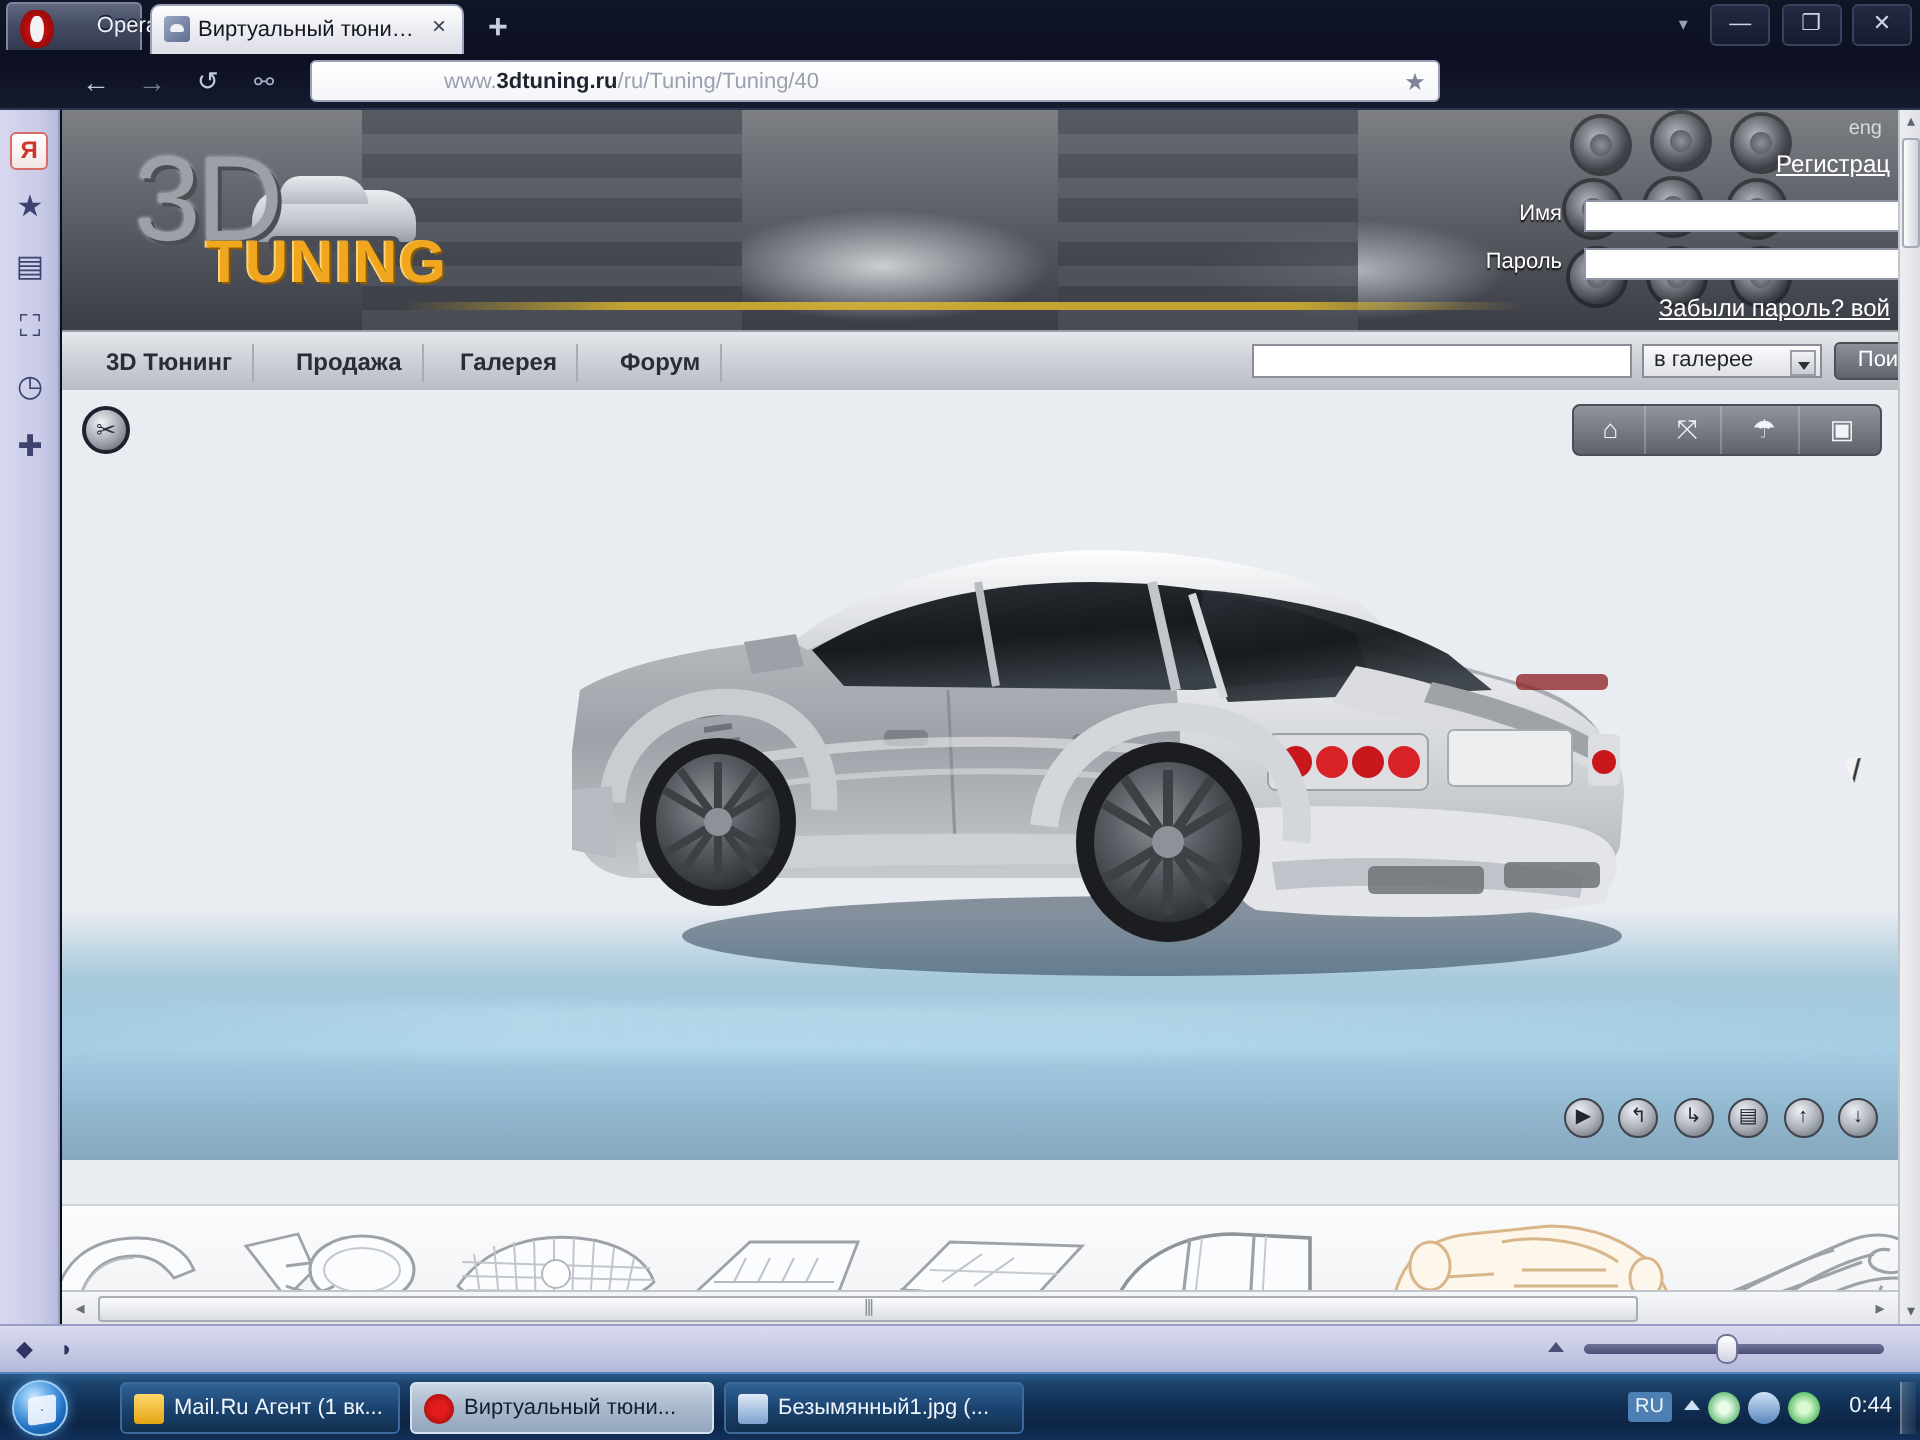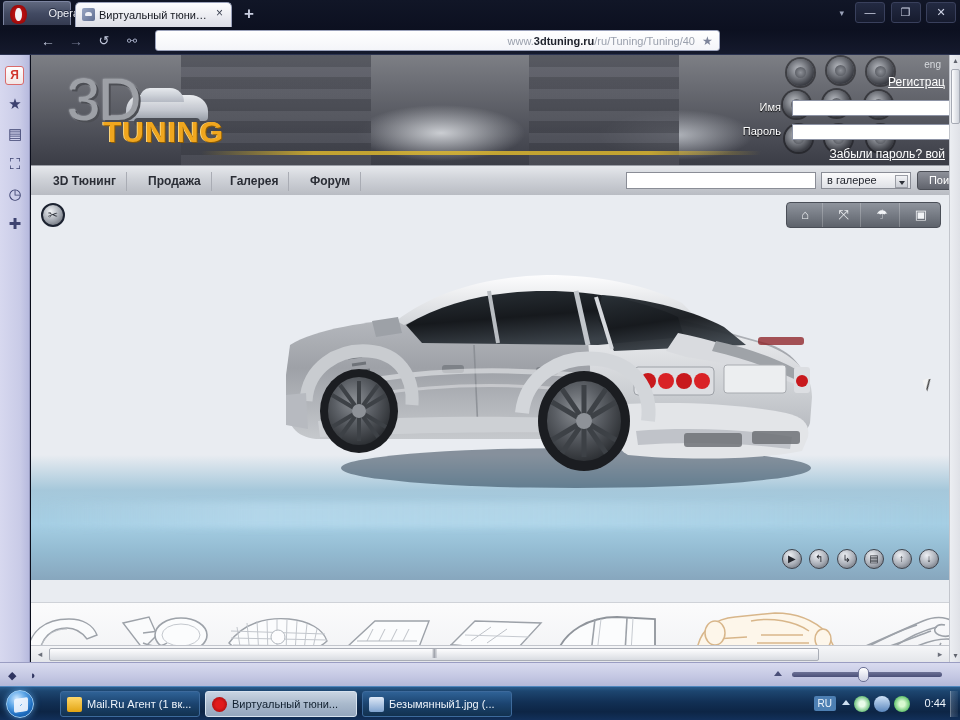--- a/index.html
+++ b/index.html
@@ -99,21 +99,21 @@
   .url-badge .globe{
     position:absolute; left:3px; top:2px; width:12px; height:12px;
     border:1.4px solid #5a6378; border-radius:50%;
   }
   .url-badge .globe:after{
     content:""; position:absolute; left:4px; top:-1px; width:1.4px; height:12px;
     background:#5a6378; transform:rotate(18deg);
   }
   .url-text{
     position:absolute; left:66px; top:2px; right:24px; height:16px;
-    font-size:11px; line-height:16px; color:#9aa0ad; white-space:nowrap; overflow:hidden;text-align:right;
+    font-size:11px; line-height:16px; color:#9aa0ad; white-space:nowrap; overflow:hidden;
   }
   .url-text b{ color:#20242e; font-weight:bold; }
   .url-star{
     position:absolute; right:4px; top:3px; width:15px; height:15px;
     color:#6f7siz; font-size:12px; line-height:15px; text-align:center; color:#7d849a;
   }
   .searchbar{
     position:absolute; left:727px; top:3px; width:228px; height:21px;
     background:linear-gradient(#ffffff,#f4f5f9);
     border:1px solid #9aa1ba; border-radius:3px;

